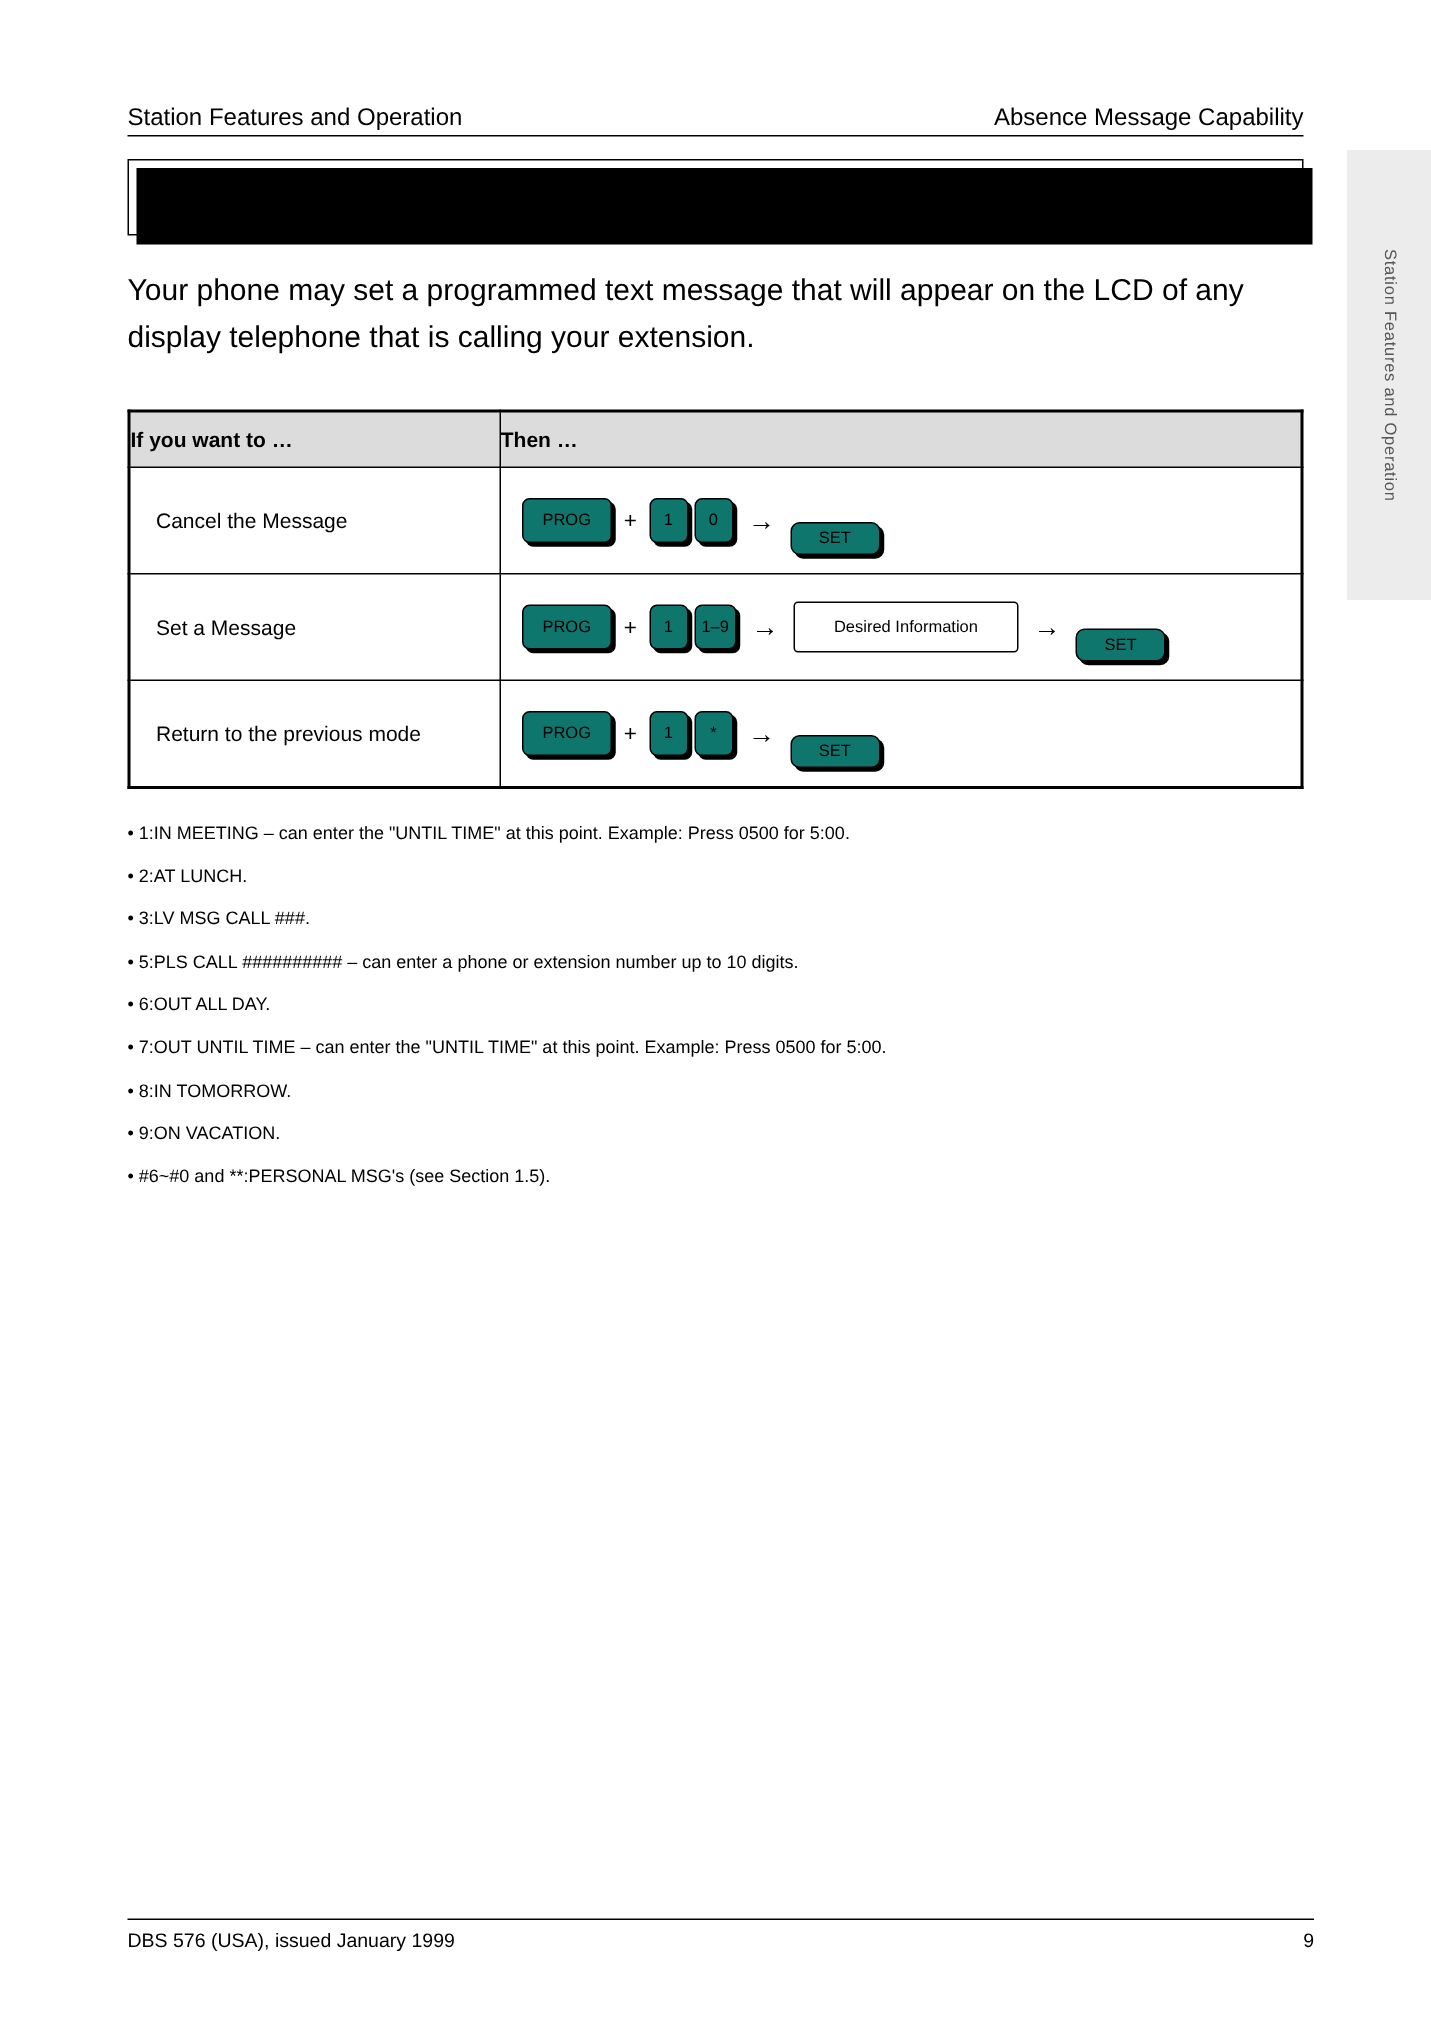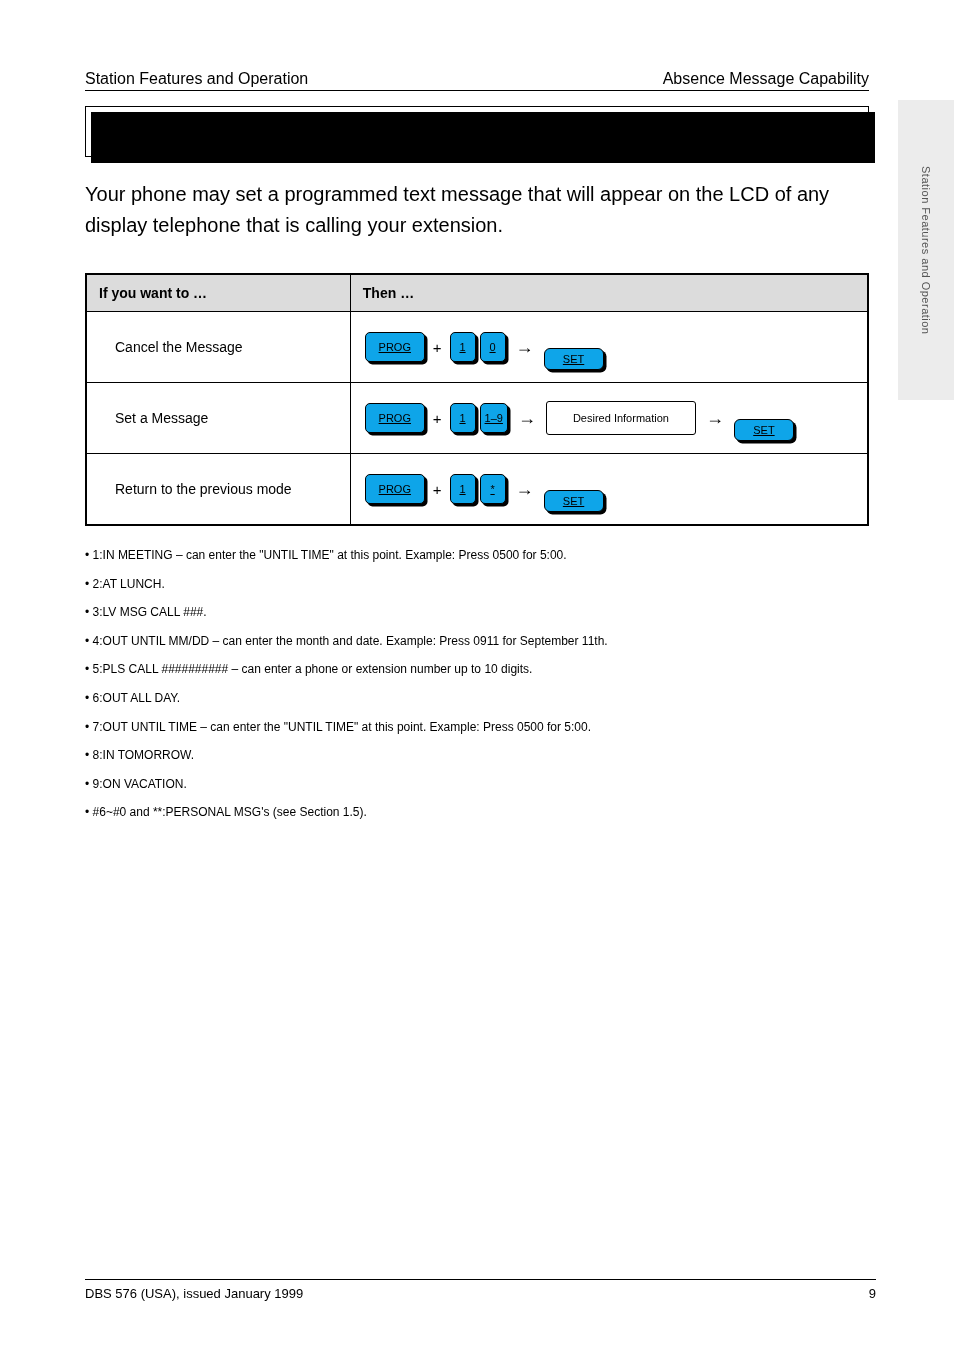--- a/index.html
+++ b/index.html
@@ -85,53 +85,52 @@
   }
   table.seq th, table.seq td {
     border: 1px solid #000;
     padding: 0;
     vertical-align: middle;
   }
   table.seq thead th {
     background: #dcdcdc;
     font-size: 14px;
     font-weight: bold;
-    padding: 10px 12px;
+    padding: 10px 0;
     text-align: center;
   }
   table.seq thead th.left { text-align: left; }
   table.seq td.label {
     font-size: 14px;
-    padding: 24px 28px;
+    padding: 24px 17px;
   }
   table.seq td.keys {
     padding: 12px 14px;
   }
   .key-seq {
     display: flex;
     align-items: center;
     flex-wrap: wrap;
     gap: 4px;
   }
   .key-btn {
     display: inline-block;
     border: 1.5px solid #000;
     border-radius: 5px;
-    background: #0ea5e9;
+    background: #0f766e;
     box-shadow: 2.5px 2.5px 0 #000;
     font-size: 11px;
     line-height: 1;
     min-width: 26px;
     height: 30px;
     text-align: center;
     padding: 4px 4px;
     display: inline-flex;
     align-items: center;
     justify-content: center;
-    text-decoration: underline;
   }
   .key-btn.wide { min-width: 60px; padding: 4px 8px; }
   .key-btn.pill {
     border-radius: 6px;
     height: 22px;
     min-width: 60px;
     margin-top: 24px;
   }
   .field-box {
     display: inline-flex;
@@ -242,21 +241,20 @@
           </div>
         </td>
       </tr>
     </tbody>
   </table>
 
   <div class="bullets">
     <p>• 1:IN MEETING – can enter the "UNTIL TIME" at this point. Example: Press 0500 for 5:00.</p>
     <p>• 2:AT LUNCH.</p>
     <p>• 3:LV MSG CALL ###.</p>
-    <p>• 4:OUT UNTIL MM/DD – can enter the month and date. Example: Press 0911 for September 11th.</p>
     <p>• 5:PLS CALL ########## – can enter a phone or extension number up to 10 digits.</p>
     <p>• 6:OUT ALL DAY.</p>
     <p>• 7:OUT UNTIL TIME – can enter the "UNTIL TIME" at this point. Example: Press 0500 for 5:00.</p>
     <p>• 8:IN TOMORROW.</p>
     <p>• 9:ON VACATION.</p>
     <p>• #6~#0 and **:PERSONAL MSG's (see Section 1.5).</p>
   </div>
 
 </div>
 

